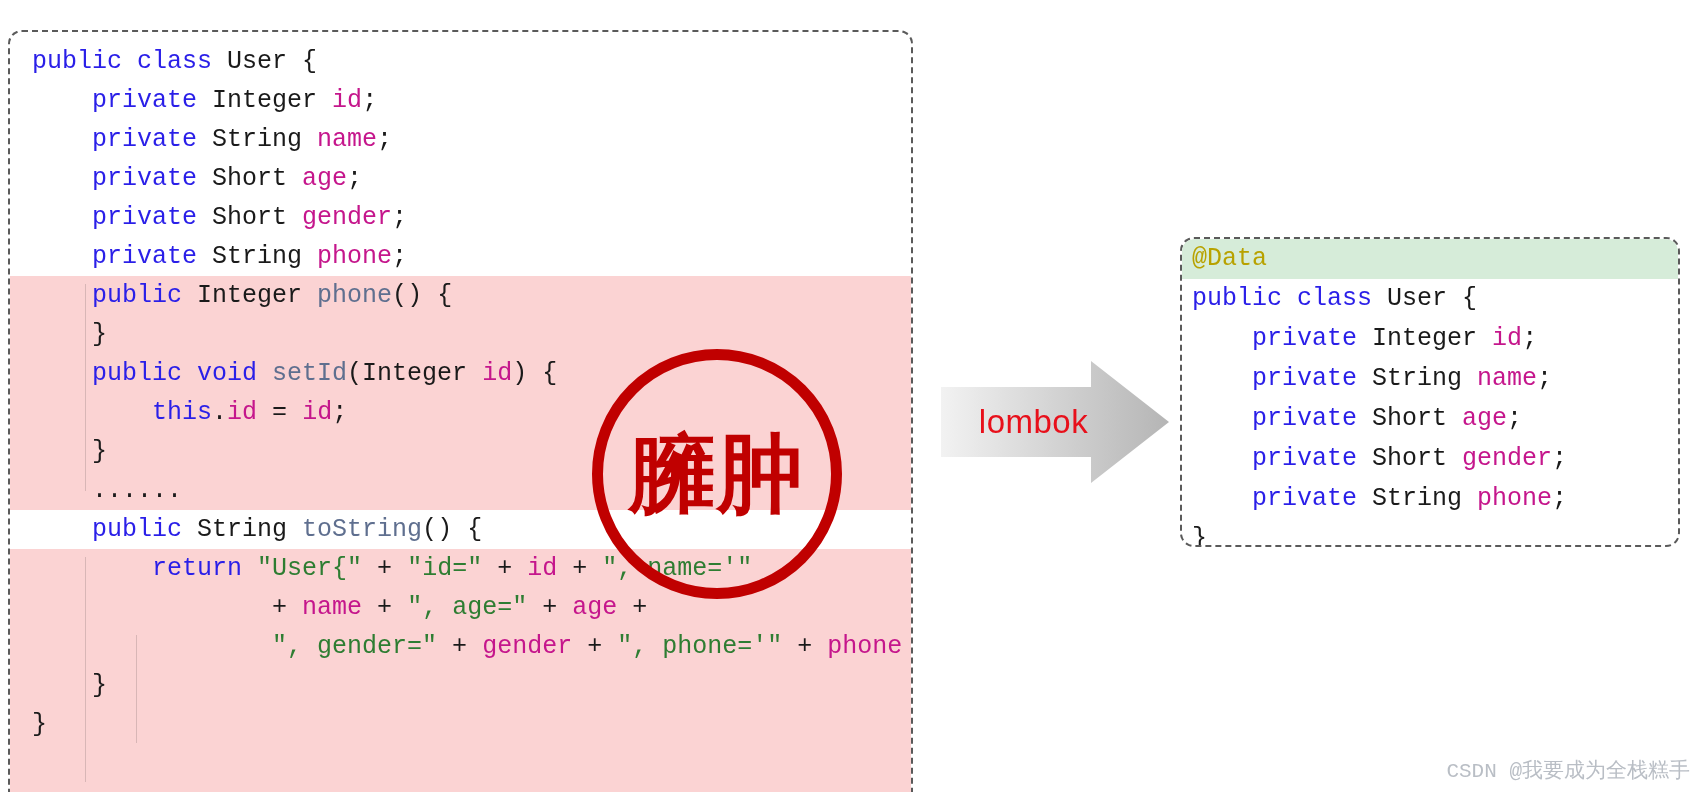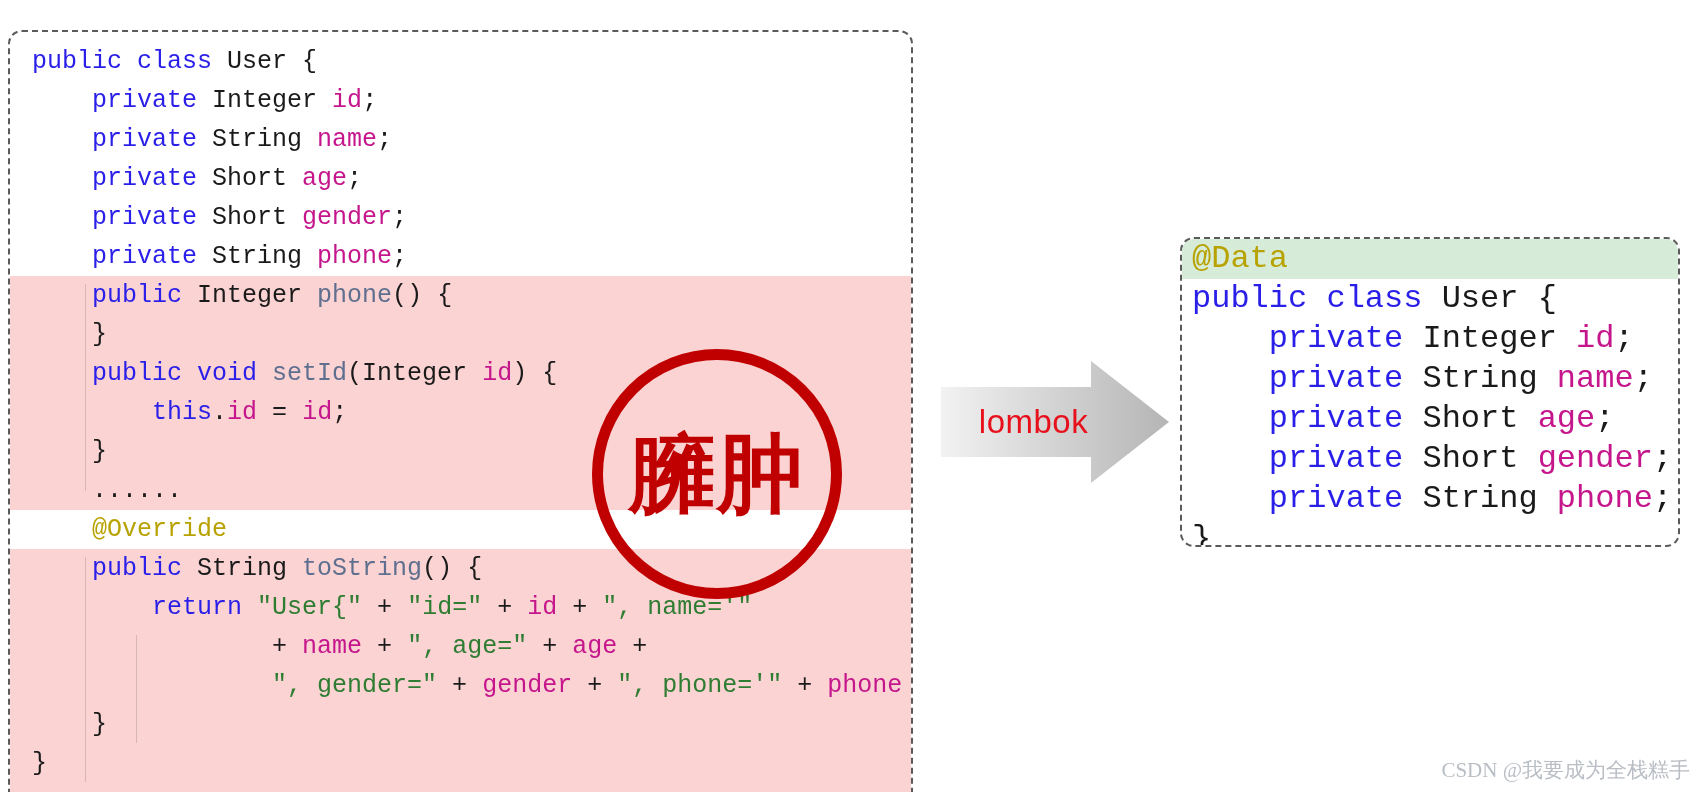--- a/index.html
+++ b/index.html
@@ -85,21 +85,21 @@
     top: 237px;
     width: 500px;
     height: 310px;
     overflow: hidden;
   }
   #right-code {
     position: relative;
     padding: 0;
   }
   #right-code .code-line {
-    font-size: 32px;
+    font-size: 25px;
     height: 40px;
     line-height: 40px;
     padding-left: 10px;
   }
   .hl-green {
     position: absolute;
     left: 0;
     right: 0;
     top: 0;
     height: 40px;
@@ -163,21 +163,21 @@
     z-index: 6;
   }
 
   
   #watermark {
     position: absolute;
     right: 18px;
     bottom: 8px;
     color: #b9bec5;
     font-size: 21px;
-    font-family: Liberation Serif, serif;
+    font-family: Liberation Mono, monospace;
     white-space: nowrap;
   }
 </style>
 </head>
 <body>
 
 <div class="code-panel" id="left-panel">
   <div id="left-code">
 
     <div class="hl-band" style="top:244px; height:234px;"></div>
@@ -191,21 +191,20 @@
       <div class="code-line"><span class="pct">    </span><span class="kw">private</span><span class="pct"> </span><span class="typ">String</span><span class="pct"> </span><span class="var">name</span><span class="pct">;</span></div>
       <div class="code-line"><span class="pct">    </span><span class="kw">private</span><span class="pct"> </span><span class="typ">Short</span><span class="pct"> </span><span class="var">age</span><span class="pct">;</span></div>
       <div class="code-line"><span class="pct">    </span><span class="kw">private</span><span class="pct"> </span><span class="typ">Short</span><span class="pct"> </span><span class="var">gender</span><span class="pct">;</span></div>
       <div class="code-line"><span class="pct">    </span><span class="kw">private</span><span class="pct"> </span><span class="typ">String</span><span class="pct"> </span><span class="var">phone</span><span class="pct">;</span></div>
       <div class="code-line"><span class="pct">    </span><span class="kw">public</span><span class="pct"> </span><span class="typ">Integer</span><span class="pct"> </span><span class="mth">phone</span><span class="pct">(</span><span class="pct">)</span><span class="pct"> </span><span class="pct">{</span></div>
       <div class="code-line"><span class="pct">    </span><span class="pct">}</span></div>
       <div class="code-line"><span class="pct">    </span><span class="kw">public</span><span class="pct"> </span><span class="kw">void</span><span class="pct"> </span><span class="mth">setId</span><span class="pct">(</span><span class="typ">Integer</span><span class="pct"> </span><span class="var">id</span><span class="pct">)</span><span class="pct"> </span><span class="pct">{</span></div>
       <div class="code-line"><span class="pct">        </span><span class="kw">this</span><span class="pct">.</span><span class="var">id</span><span class="pct"> </span><span class="pct">=</span><span class="pct"> </span><span class="var">id</span><span class="pct">;</span></div>
       <div class="code-line"><span class="pct">    </span><span class="pct">}</span></div>
       <div class="code-line"><span class="pct">    </span><span class="pct">.</span><span class="pct">.</span><span class="pct">.</span><span class="pct">.</span><span class="pct">.</span><span class="pct">.</span></div>
-      <div class="code-line"><span class="pct">    </span><span class="ann">@Override</span></div>
       <div class="code-line"><span class="pct">    </span><span class="kw">public</span><span class="pct"> </span><span class="typ">String</span><span class="pct"> </span><span class="mth">toString</span><span class="pct">(</span><span class="pct">)</span><span class="pct"> </span><span class="pct">{</span></div>
       <div class="code-line"><span class="pct">        </span><span class="kw">return</span><span class="pct"> </span><span class="str">"User{"</span><span class="pct"> </span><span class="pct">+</span><span class="pct"> </span><span class="str">"id="</span><span class="pct"> </span><span class="pct">+</span><span class="pct"> </span><span class="var">id</span><span class="pct"> </span><span class="pct">+</span><span class="pct"> </span><span class="str">", name='"</span></div>
       <div class="code-line"><span class="pct">                </span><span class="pct">+</span><span class="pct"> </span><span class="var">name</span><span class="pct"> </span><span class="pct">+</span><span class="pct"> </span><span class="str">", age="</span><span class="pct"> </span><span class="pct">+</span><span class="pct"> </span><span class="var">age</span><span class="pct"> </span><span class="pct">+</span></div>
       <div class="code-line"><span class="pct">                </span><span class="str">", gender="</span><span class="pct"> </span><span class="pct">+</span><span class="pct"> </span><span class="var">gender</span><span class="pct"> </span><span class="pct">+</span><span class="pct"> </span><span class="str">", phone='"</span><span class="pct"> </span><span class="pct">+</span><span class="pct"> </span><span class="var">phone</span><span class="pct"> </span></div>
       <div class="code-line"><span class="pct">    </span><span class="pct">}</span></div>
       <div class="code-line"><span class="pct">}</span></div>
     </div>
 </div>
 
 <div class="code-panel" id="right-panel">

